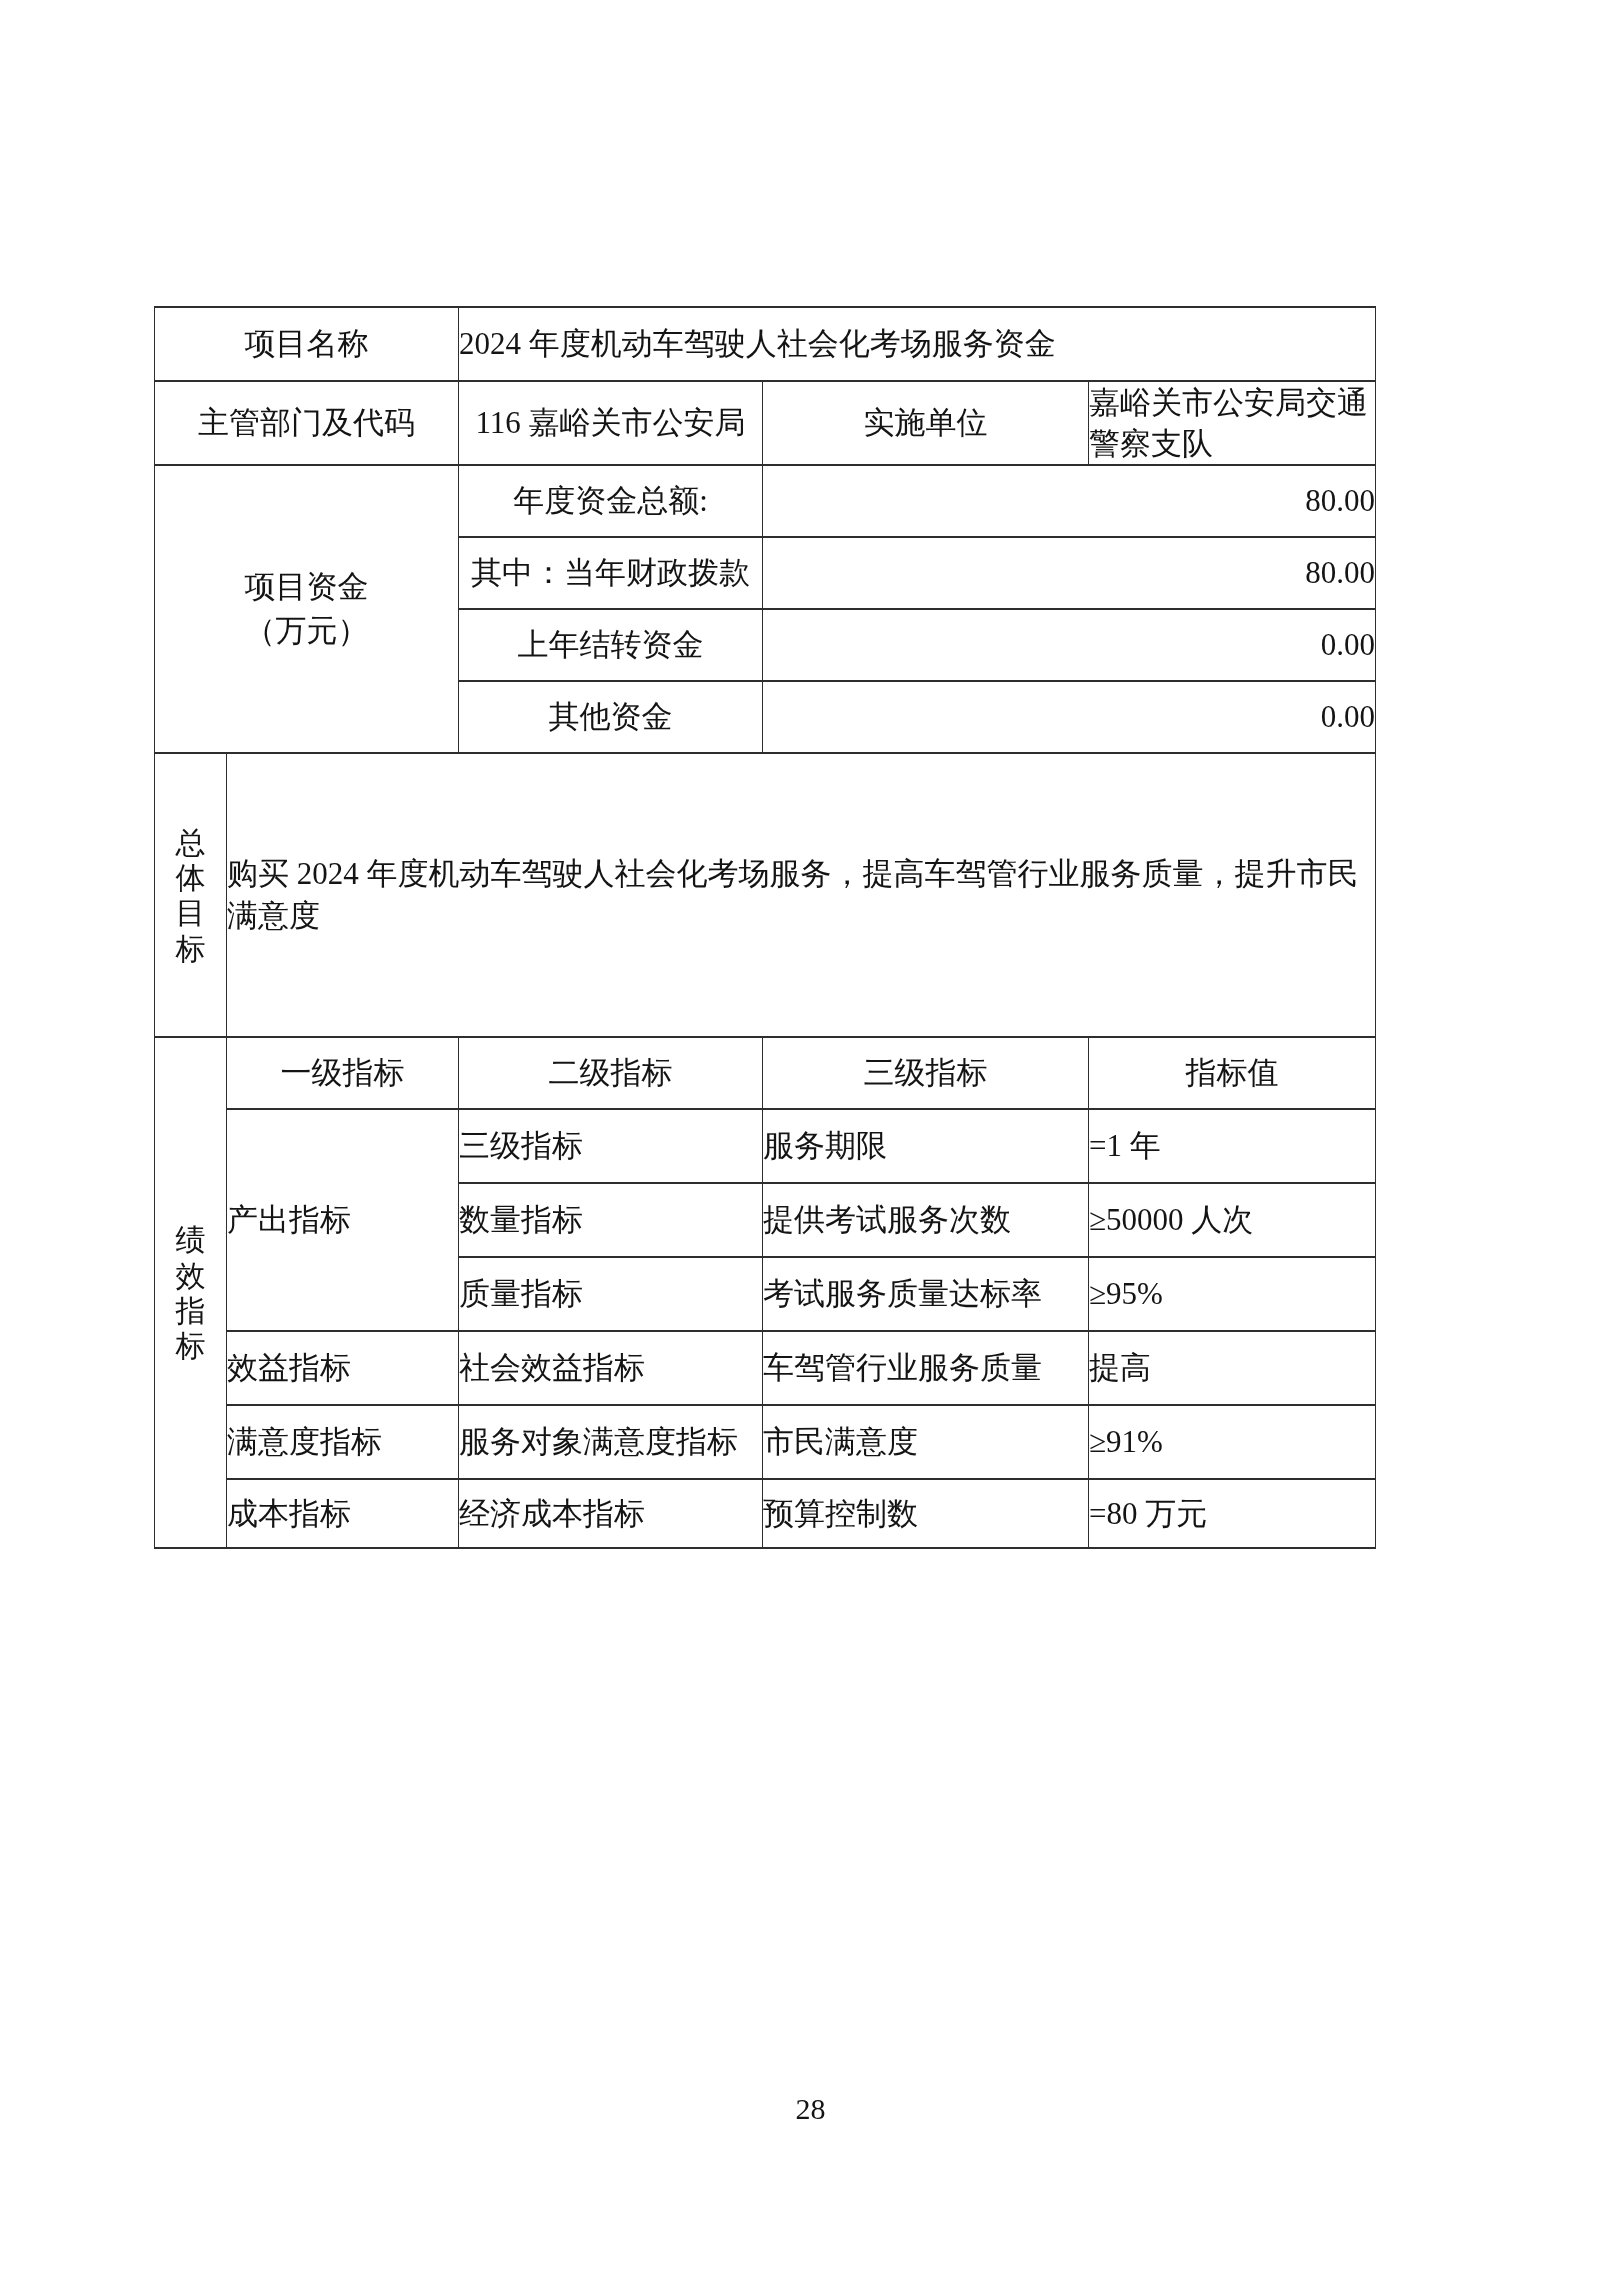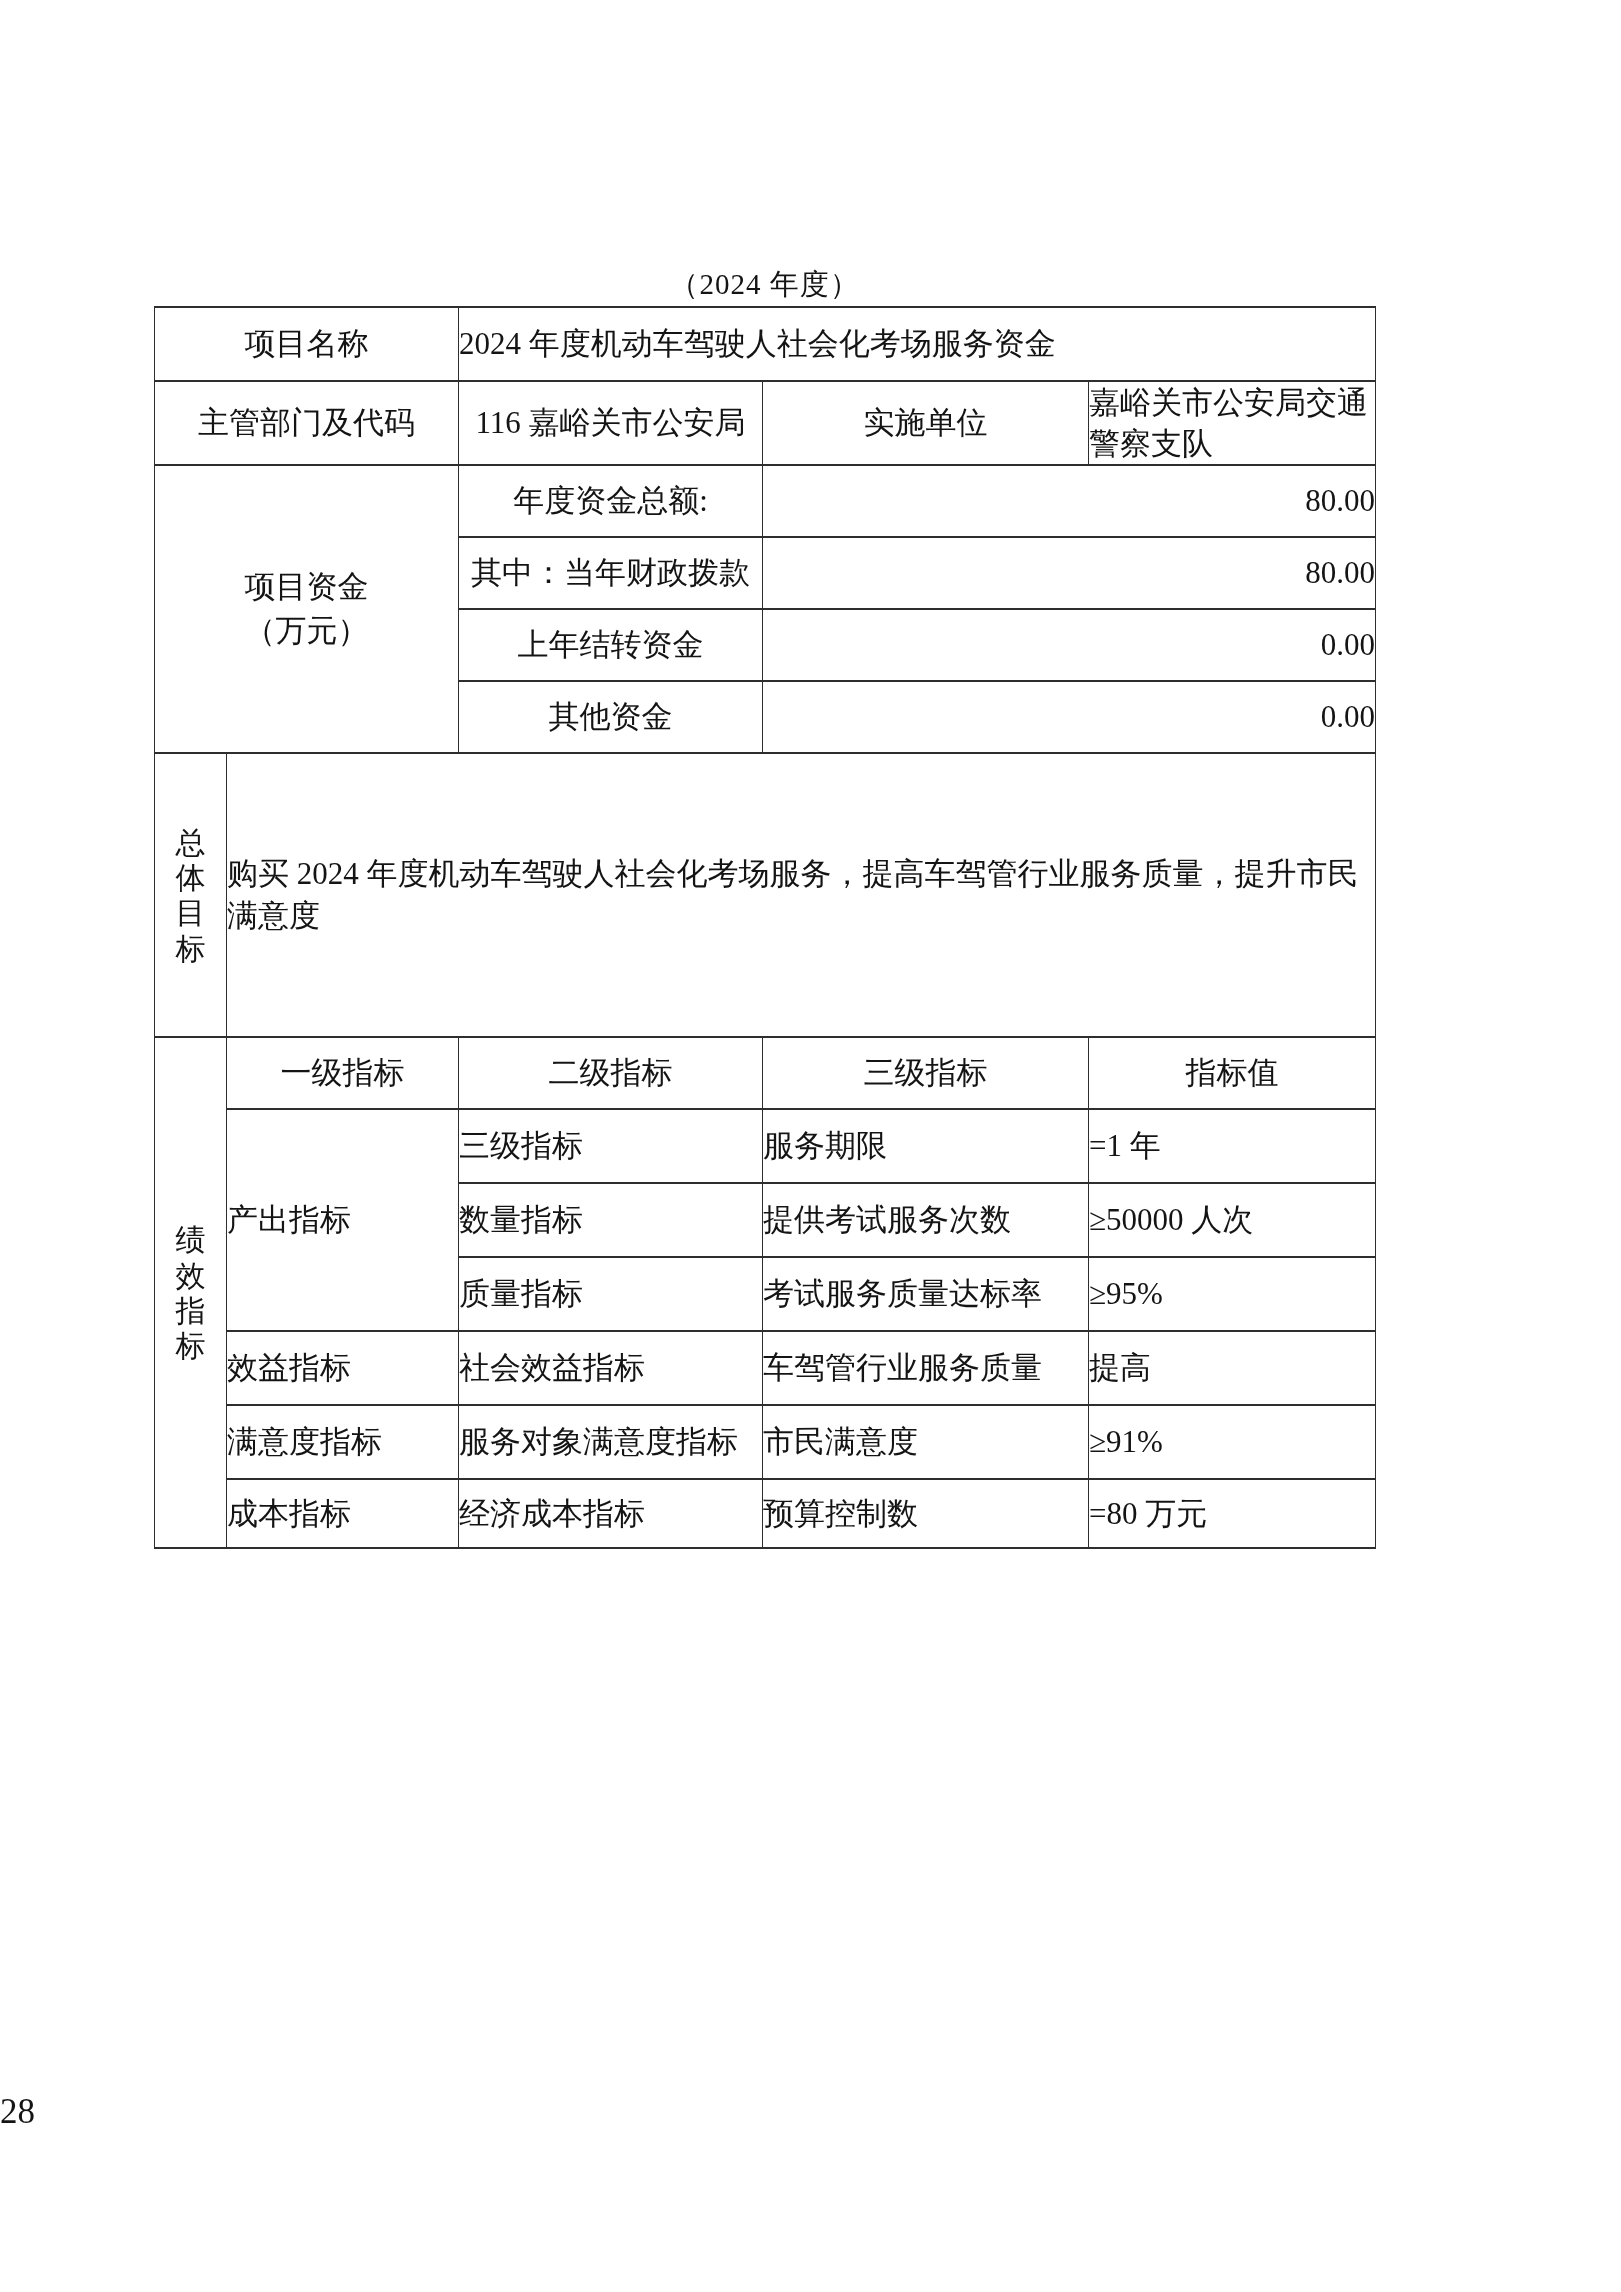--- a/index.html
+++ b/index.html
@@ -48,29 +48,28 @@
   .num{text-align:right;padding-right:17.6px;}
   .wrap2{line-height:1.33;padding-right:7.8px;}
   .vcell .vtext{
     width:33px;margin:0 auto;
     line-height:1.18;text-align:center;
     word-break:break-all;font-size:30px;
   }
   .fund-label div{line-height:1.45;text-align:center;}
   .page-number{
     position:absolute;left:0;top:2092px;width:1621px;
-    text-align:left;font-size:35px;
+    text-align:center;font-size:30px;
   }
 </style>
 </head>
 <body>
 
 <div class="page">
 
-  <div class="doc-subtitle">（2024 年度）</div>
 
   <table class="main">
     <colgroup>
       <col style="width:72px">
         <col style="width:232px">
         <col style="width:304px">
         <col style="width:326px">
         <col style="width:287px">
     </colgroup>
 

